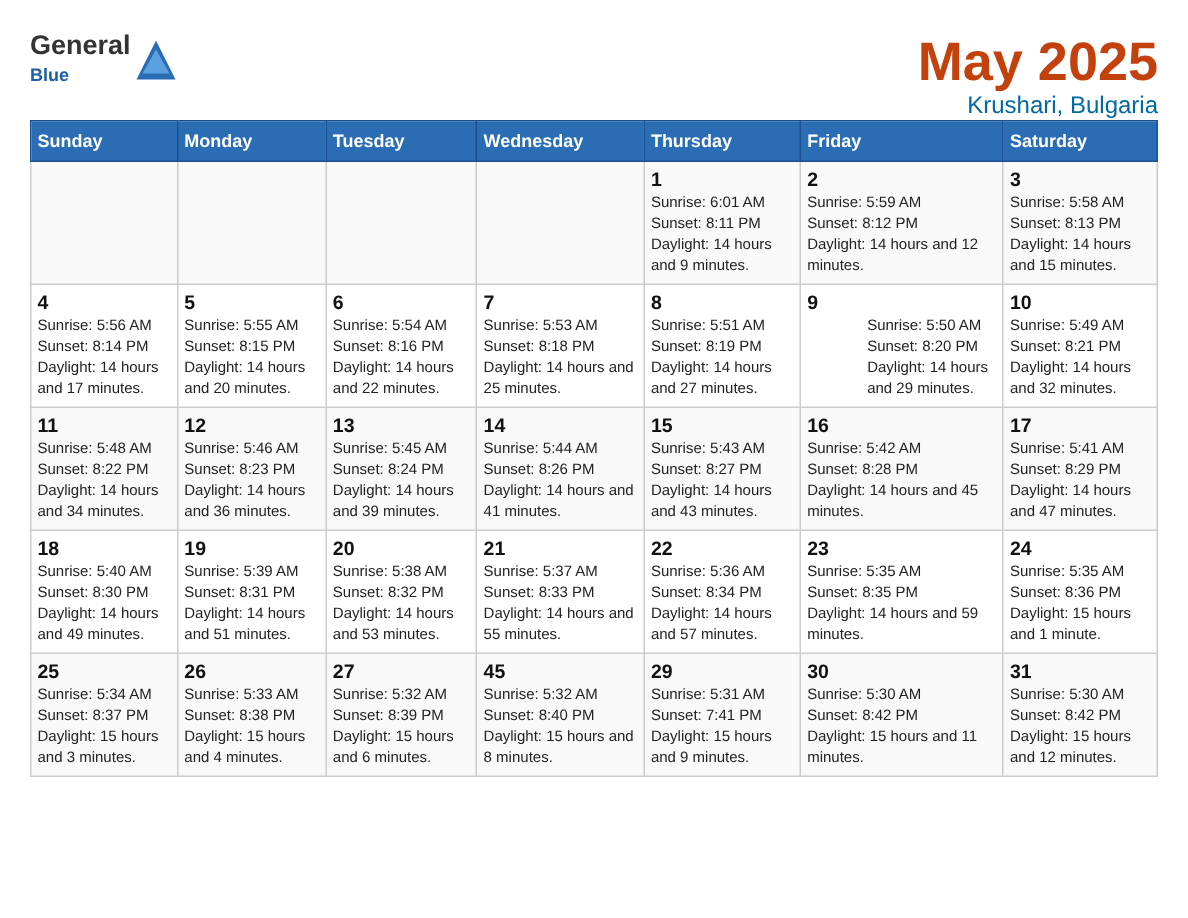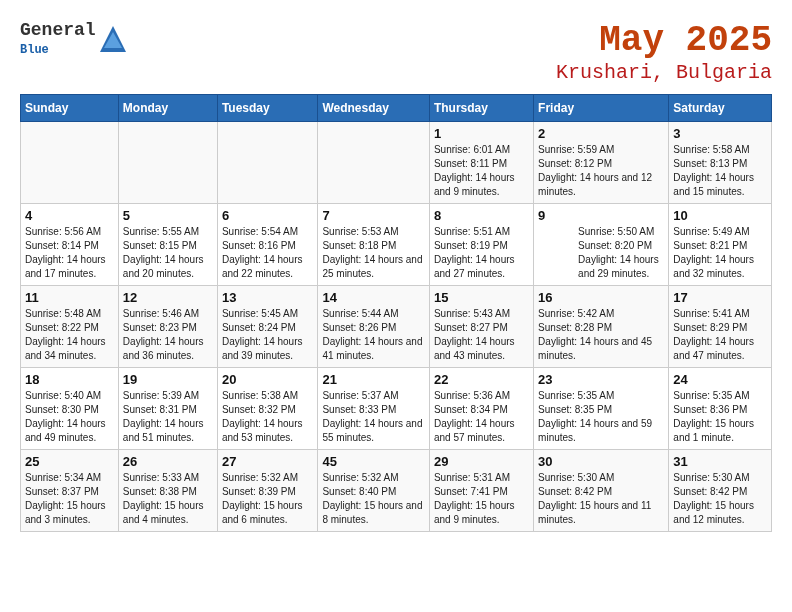--- a/index.html
+++ b/index.html
@@ -7,43 +7,42 @@
       font-family: Arial, sans-serif;
       background: #fff;
       width: 792px;
       min-height: 612px;
       padding: 20px;
     }
     .header {
       display: flex;
       justify-content: space-between;
       align-items: flex-start;
-      margin-bottom: 10px;
-      font-family: Liberation Mono, monospace;
+      margin-bottom: 0;
     }
     .logo {
       display: flex;
       align-items: center;
     }
     .logo-icon {
       width: 30px;
       height: 30px;
       margin-left: 2px;
     }
     .title-block {
       text-align: right;
     }
     .title-month {
       font-size: 36px;
       font-weight: bold;
       color: #c2410c;
     }
     .title-location {
-      font-size: 20px;
-      color: #b91c1c;
+      font-size: 16px;
+      color: #0369a1;
     }
     table {
       width: 100%;
       border-collapse: collapse;
       font-size: 11px;
     }
     thead tr th {
       background-color: #2a6db5;
       color: #fff;
       padding: 6px 4px;

